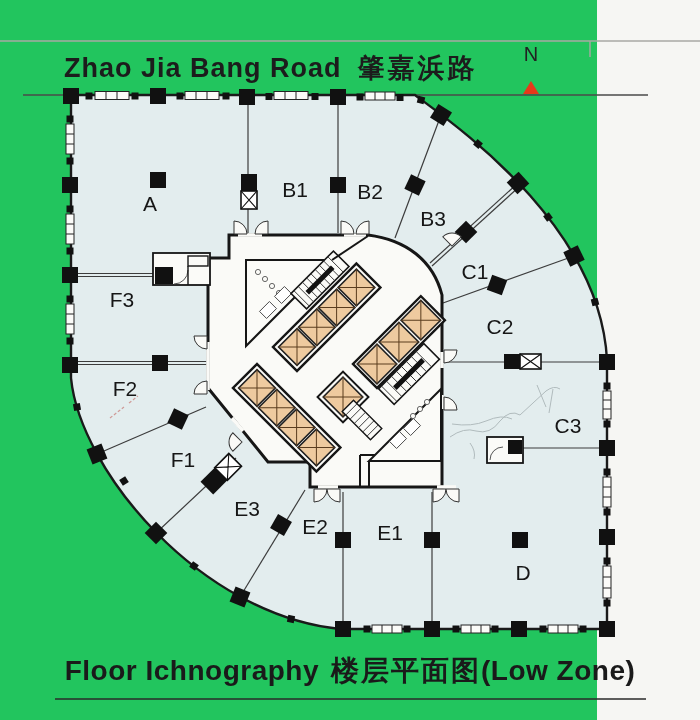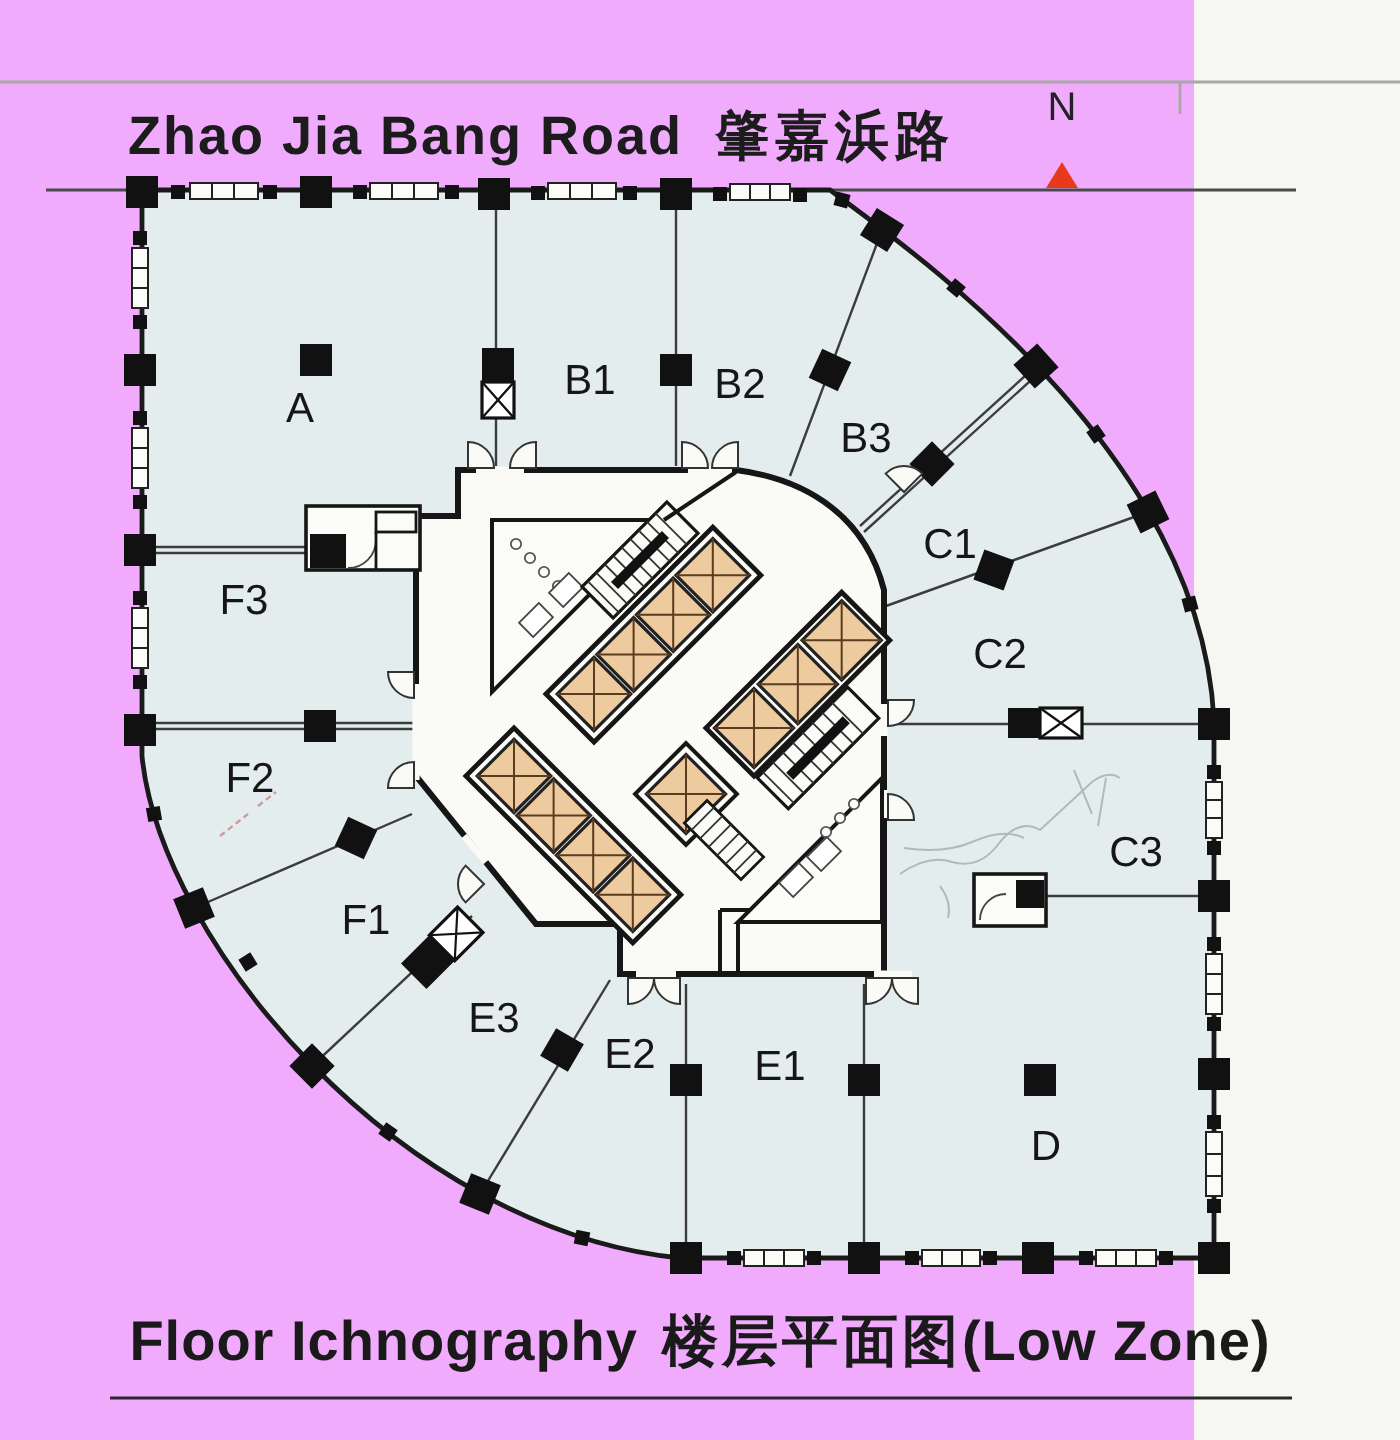--- a/index.html
+++ b/index.html
@@ -1,17 +1,17 @@
 <!DOCTYPE html>
 <html><head>
 <meta charset="utf-8">
 <style>
   html,body{margin:0;padding:0;}
   body{width:700px;height:720px;background:#f6f6f3;font-family:"Liberation Sans",sans-serif;overflow:hidden;}
-  .page{position:relative;width:597px;height:720px;background:#f0abfc;}
+  .page{position:relative;width:597px;height:720px;background:#22c55e;}
   .hdr{position:absolute;left:64px;top:50px;font-size:27px;font-weight:600;letter-spacing:1px;color:#1c1c1c;white-space:nowrap;}
   .hdr .zh{margin-left:16px;letter-spacing:3px;}
   .compass{position:absolute;left:508px;top:44px;width:46px;text-align:center;}
   .compass .n{font-size:20px;color:#222;font-weight:400;display:block;line-height:20px;}
   .compass .tri{width:0;height:0;border-left:8px solid transparent;border-right:8px solid transparent;border-bottom:13px solid #e8391a;margin:3px auto 0;}
   .ftr{position:absolute;left:0;top:652px;width:700px;text-align:center;font-size:28px;font-weight:600;color:#1a1a1a;white-space:nowrap;letter-spacing:0.5px;}
   .ftr .zh{margin-left:12px;letter-spacing:2px;}
   svg{position:absolute;left:0;top:0;}
   svg text{font-family:"Liberation Sans",sans-serif;font-size:21px;fill:#161616;}
 </style>

